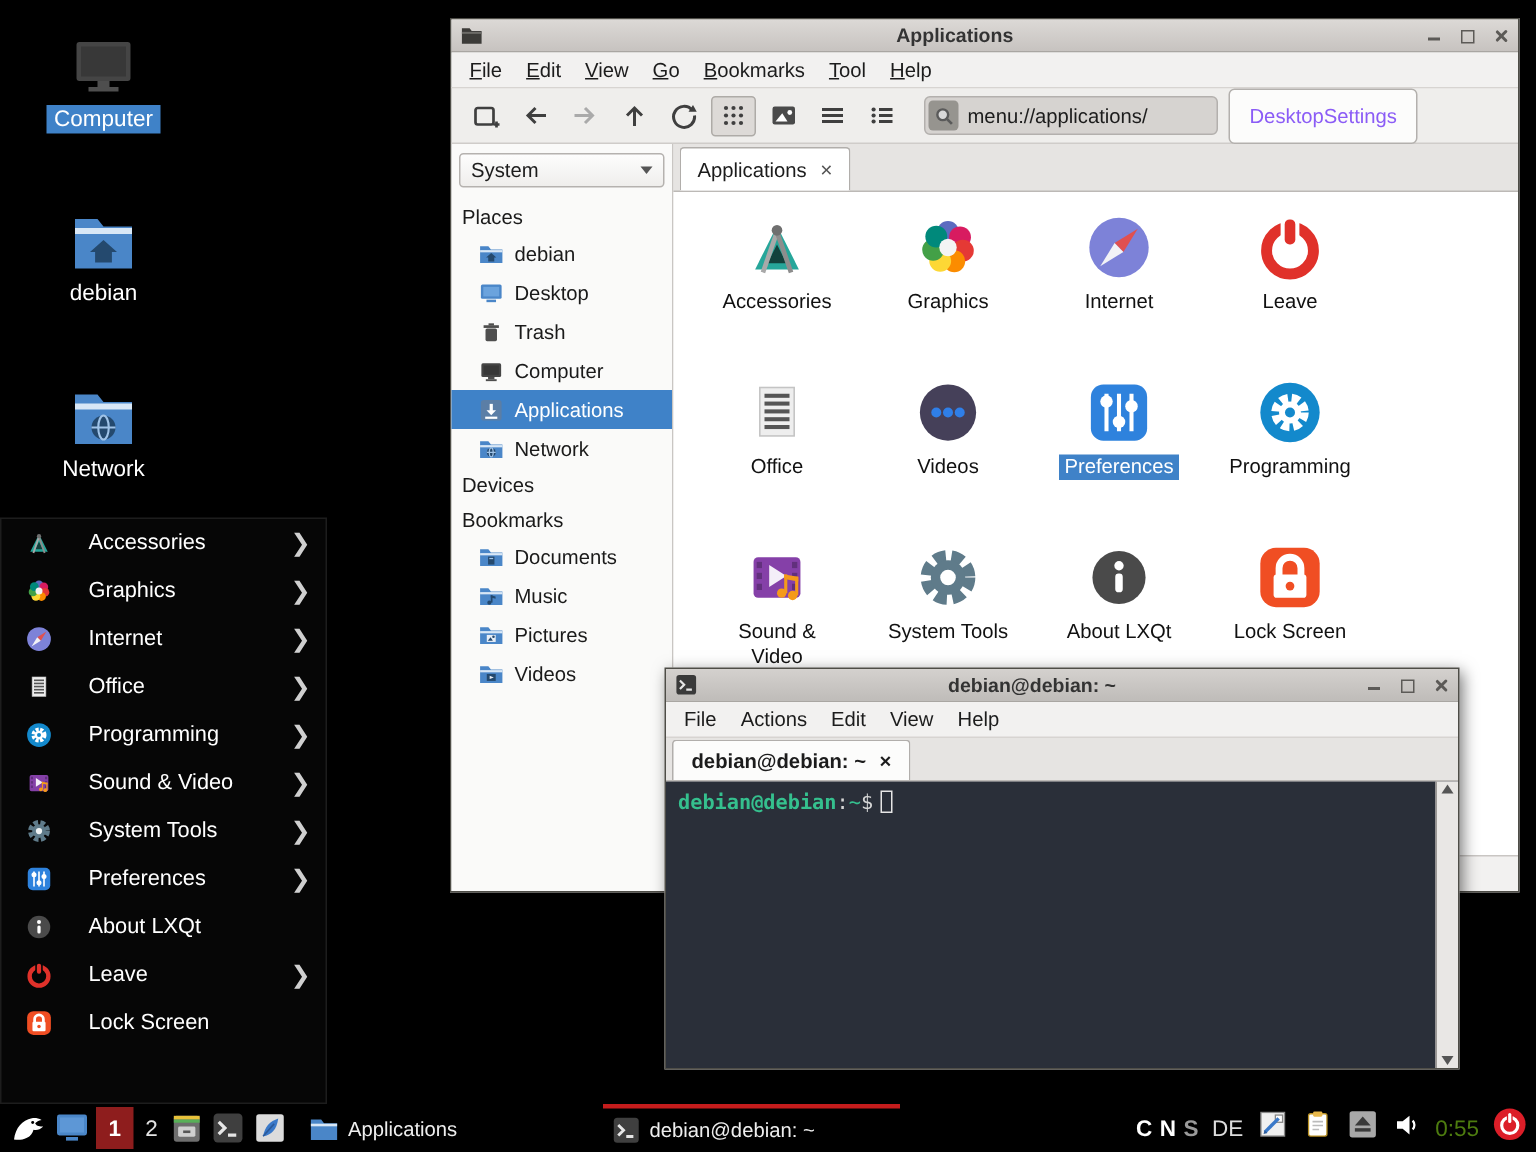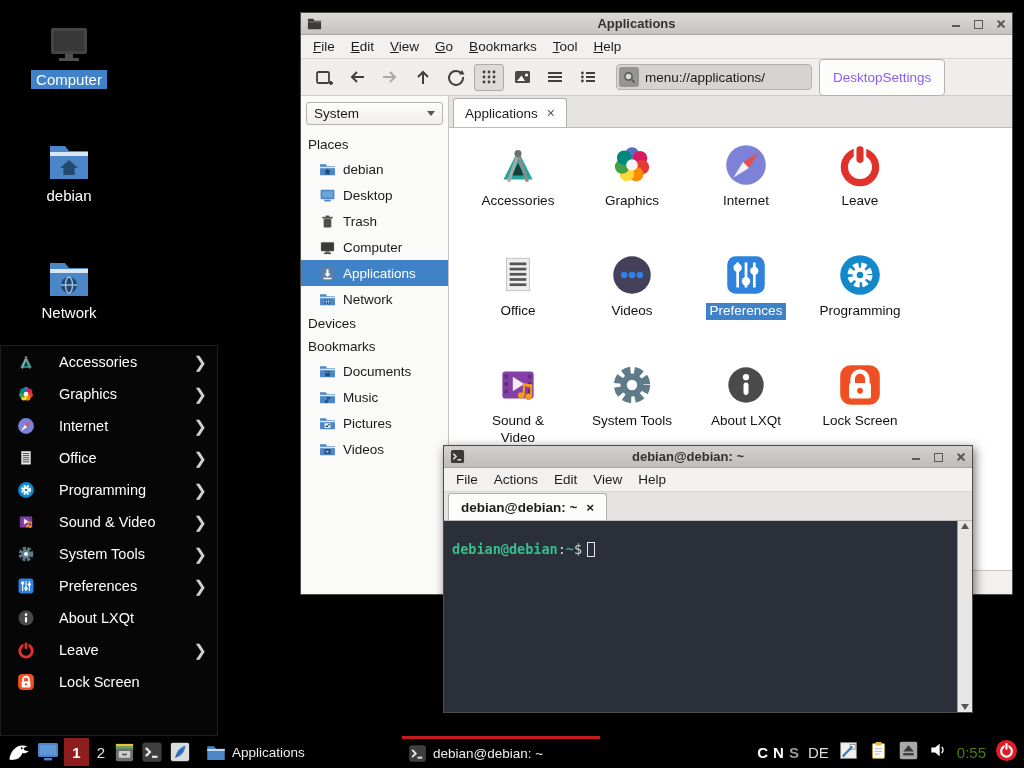--- a/index.html
+++ b/index.html
@@ -67,21 +67,21 @@
   .cell .lbl.sel { background:#3f82c8; color:#fff; }
   .cell:nth-child(9) .lbl { max-width:70px; }
   .statusbar { height:24px; background:#f2f1f0; border-top:1px solid #c9c6c3; display:flex; align-items:center; padding:0 8px; font-size:13px; color:#222; }
 
   
   .term { left:443px; top:445px; width:530px; height:268px; display:flex; flex-direction:column; z-index:20; }
   .term .titlebar { background:linear-gradient(#d4d1ce,#bfbcb9); }
   .term-tabbar { height:29px; background:#e6e4e2; border-bottom:1px solid #bcb9b6; display:flex; align-items:flex-end; padding:2px 4px 0 4px; }
   .term-tab { background:#fcfcfb; border:1px solid #b1aeab; border-bottom:none; border-radius:3px 3px 0 0; height:27px; display:flex; align-items:center; padding:0 12px; font-size:13.5px; font-weight:bold; color:#1c1c1c; gap:9px; }
   .term-body { flex:1; display:flex; min-height:0; background:#2a2f39; }
-  .term-screen { flex:1; padding:20px 8px; font-family:"DejaVu Sans Mono",monospace; font-size:13.5px; color:#d6d6d6; }
+  .term-screen { flex:1; padding:6px 8px; font-family:"DejaVu Sans Mono",monospace; font-size:13.5px; color:#d6d6d6; }
   .p-uh { color:#35c08e; font-weight:bold; }
   .p-path { color:#35c08e; }
   .cursor { display:inline-block; width:8px; height:15px; border:1.5px solid #e6e6e6; vertical-align:-3px; margin-left:5px; }
   .term-scroll { width:15px; background:#e9e7e5; border-left:1px solid #9b9895; display:flex; flex-direction:column; justify-content:space-between; align-items:center; padding:2px 0; }
   .sarr-up { width:0; height:0; border-left:4px solid transparent; border-right:4px solid transparent; border-bottom:6px solid #555; }
   .sarr-dn { width:0; height:0; border-left:4px solid transparent; border-right:4px solid transparent; border-top:6px solid #555; }
 
   
   .taskbar { position:absolute; left:0; bottom:0; width:1024px; height:32px; background:#000; z-index:40; }
   .tb-abs { position:absolute; top:0; height:32px; display:flex; align-items:center; }

